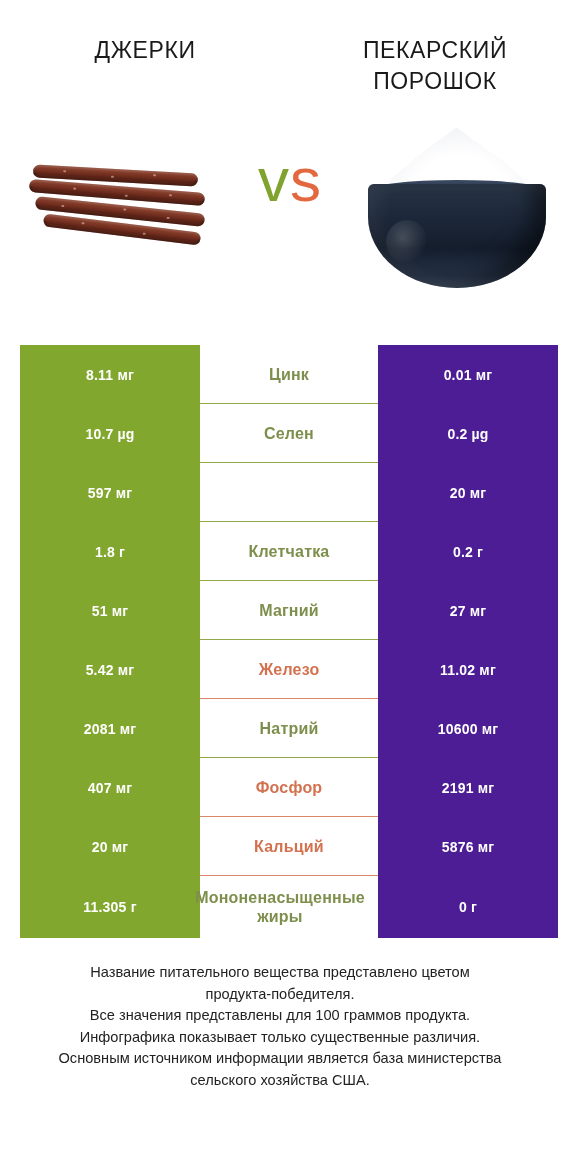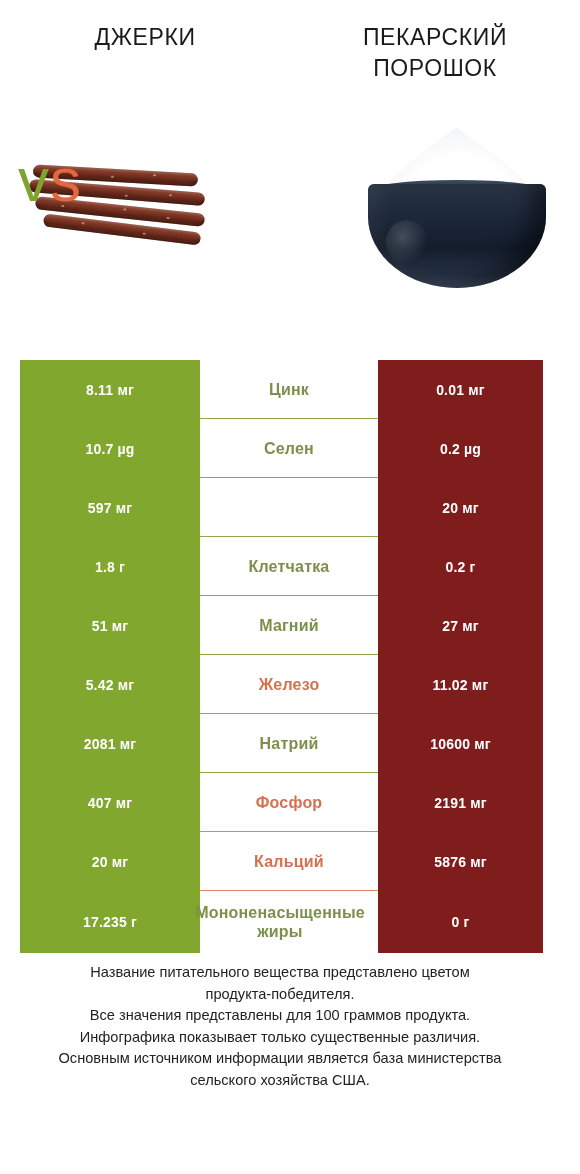--- a/index.html
+++ b/index.html
@@ -14,21 +14,21 @@
     color: #222222;
     overflow: hidden;
     position: relative;
   }
 
   
   .header {
     display: flex;
     width: 580px;
     height: 105px;
-    padding-top: 22px;
+    padding-top: 35px;
     box-sizing: border-box;
   }
   .header-col {
     width: 290px;
     display: flex;
     align-items: flex-start;
     justify-content: center;
     text-align: center;
   }
   .product-title {
@@ -56,27 +56,26 @@
     align-items: center;
     justify-content: center;
   }
   .hero-left { left: 8px; }
   .hero-right { right: 6px; }
 
   .vs {
     position: absolute;
     left: 0; right: 0;
     top: 40px;
-    text-align: left;
+    text-align: center;
     font-size: 62px;
     font-weight: 400;
     letter-spacing: 1px;
     line-height: 70px;
     font-family: "Liberation Sans", sans-serif;
-    padding-left: 18px;
   }
   .vs .v { color: #80a22e; }
   .vs .s { color: #e3683f; }
 
   
   .jerky { position: relative; width: 210px; height: 110px; }
   .stick {
     position: absolute;
     height: 13px;
     border-radius: 7px;
@@ -131,21 +130,21 @@
     left: 24px; top: 92px;
     width: 42px; height: 44px;
     border-radius: 50%;
     background: radial-gradient(ellipse at 40% 40%, rgba(255,255,255,.20), rgba(255,255,255,0) 70%);
   }
 
   
   .table {
     position: absolute;
     left: 20px;
-    top: 360px;
+    top: 345px;
     width: 538px;
   }
   .row {
     display: flex;
     width: 538px;
     height: 59px;
     position: relative;
   }
   .row.tall { height: 62px; }
 
@@ -153,21 +152,21 @@
     display: flex;
     align-items: center;
     justify-content: center;
     color: #ffffff;
     font-size: 14px;
     font-weight: 700;
     letter-spacing: .2px;
     box-sizing: border-box;
   }
   .cell-left  { width: 180px; background: #82a72e; }
-  .cell-right { width: 165px; background: #7f1d1d; margin-left: 178px; }
+  .cell-right { width: 180px; background: #4c1d95; margin-left: 178px; }
 
   .cell-mid {
     position: absolute;
     left: 180px;
     top: 0;
     width: 178px;
     height: 100%;
     display: flex;
     align-items: center;
     justify-content: center;
@@ -312,21 +311,21 @@
       <div class="cell-mid orange">Фосфор</div>
       <div class="divider orange"></div>
     </div>
     <div class="row">
       <div class="cell-left">20 мг</div>
       <div class="cell-right">5876 мг</div>
       <div class="cell-mid orange">Кальций</div>
       <div class="divider orange"></div>
     </div>
     <div class="row tall">
-      <div class="cell-left">17.235 г</div>
+      <div class="cell-left">11.305 г</div>
       <div class="cell-right">0 г</div>
       <div class="cell-mid green wrap">Мононенасыщенные жиры</div>
     </div>
   </div>
 
 <div class="footer">
   <p>Название питательного вещества представлено цветом</p>
   <p>продукта-победителя.</p>
   <p>Все значения представлены для 100 граммов продукта.</p>
   <p>Инфографика показывает только существенные различия.</p>

